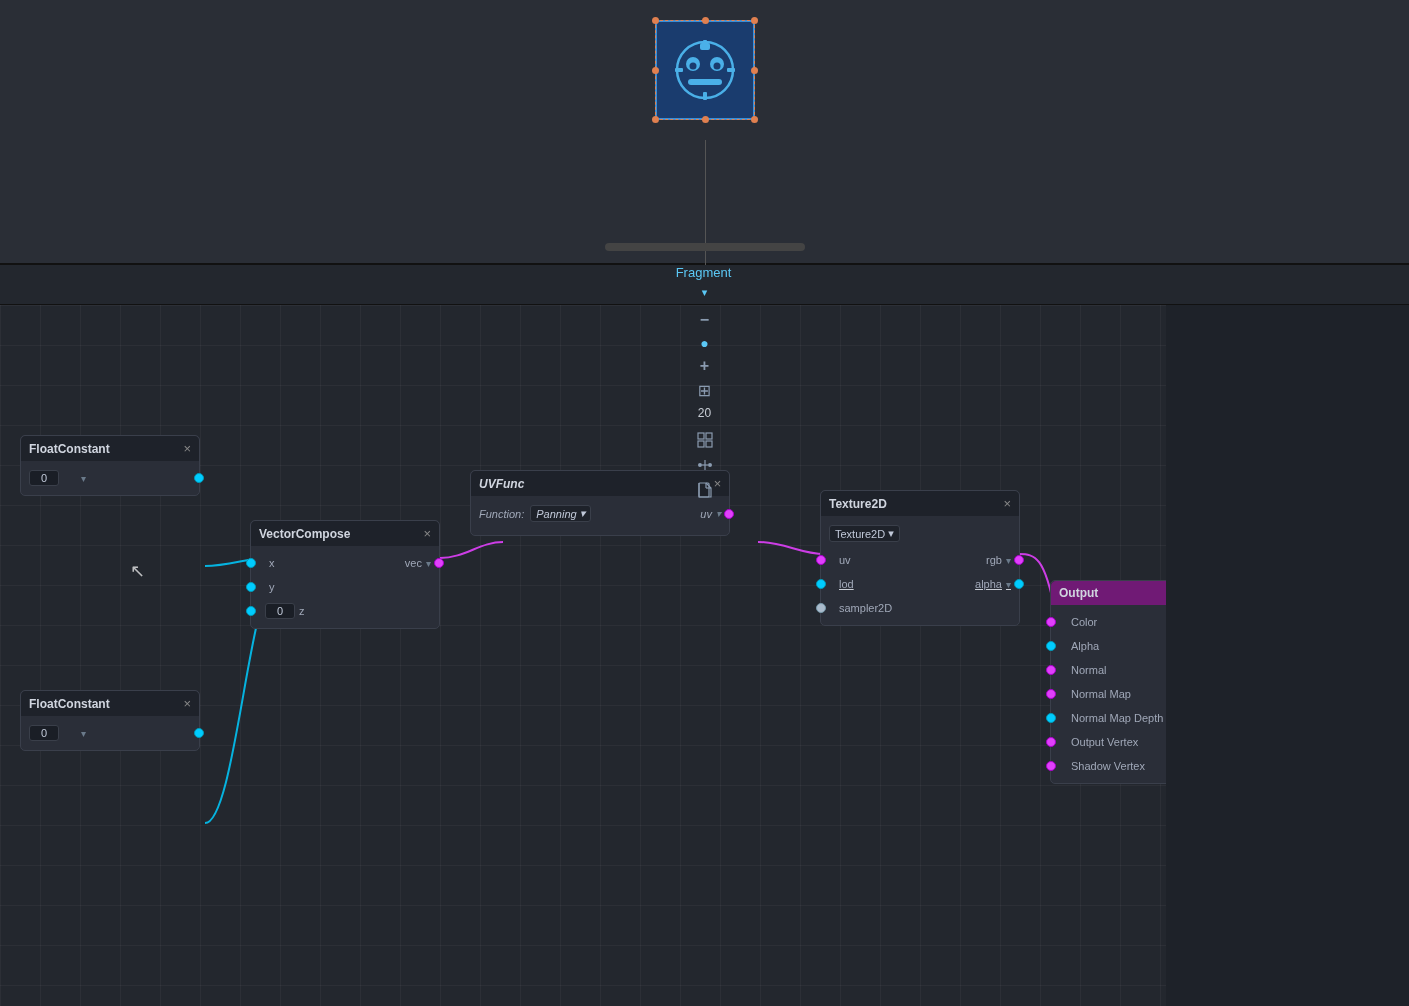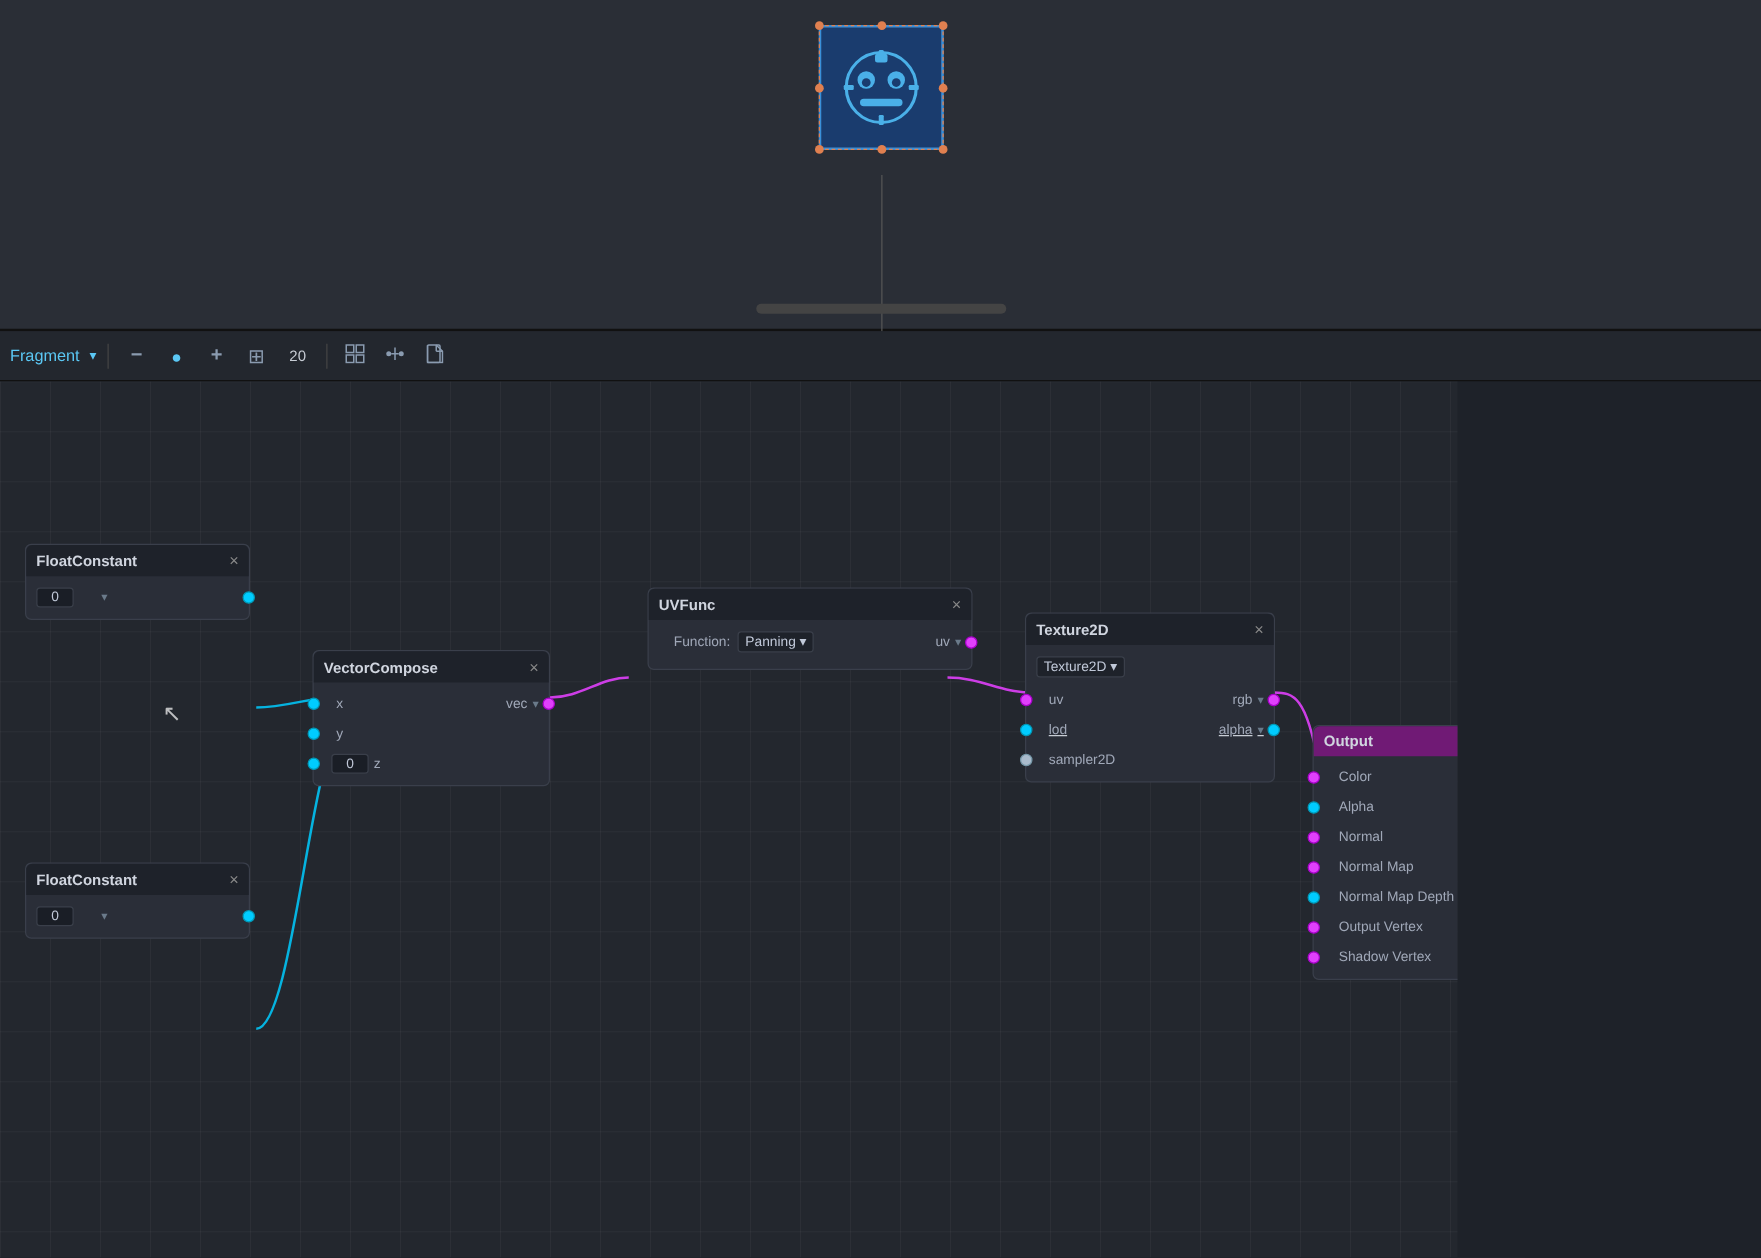--- a/index.html
+++ b/index.html
@@ -96,20 +96,21 @@
       width: 100%;
       height: 40px;
       background: #23272e;
       border-bottom: 1px solid #111;
       display: flex;
       align-items: center;
       padding: 0 8px;
       gap: 6px;
       position: relative;
       z-index: 10;
+      flex-direction: column;
     }
 
     .toolbar-label {
       color: #5bc8f5;
       font-size: 13px;
       margin-right: 2px;
     }
     .toolbar-dropdown {
       color: #5bc8f5;
       font-size: 11px;
@@ -239,23 +240,24 @@
 
     
     .vector-compose {
       left: 250px;
       top: 215px;
       width: 190px;
     }
 
     
     .uvfunc {
-      left: 518px;
+      left: 470px;
       top: 165px;
       width: 260px;
+      font-style: italic;
     }
 
     
     .texture2d {
       left: 820px;
       top: 185px;
       width: 200px;
     }
 
     
@@ -467,21 +469,21 @@
   </div>
 
   <div class="node uvfunc">
     <div class="node-header">
       <span class="node-title">UVFunc</span>
       <span class="node-close">×</span>
     </div>
     <div class="node-body">
 
       <div class="node-row" style="margin-bottom:4px;">
-        <span class="node-row-label" style="margin-right:6px;margin-left:12px;">Function:</span>
+        <span class="node-row-label" style="margin-right:6px;">Function:</span>
         <div class="ctx-dropdown">
           <span>Panning</span>
           <span>▾</span>
         </div>
 
         <div style="margin-left:auto; display:flex; align-items:center; gap:4px; position:relative;">
           <span class="node-row-label">uv</span>
           <span style="font-size:10px; color:#6a7a8a;">▾</span>
           <span class="port port-pink" style="position:absolute; right:-13px; top:50%; transform:translateY(-50%);"></span>
         </div>

